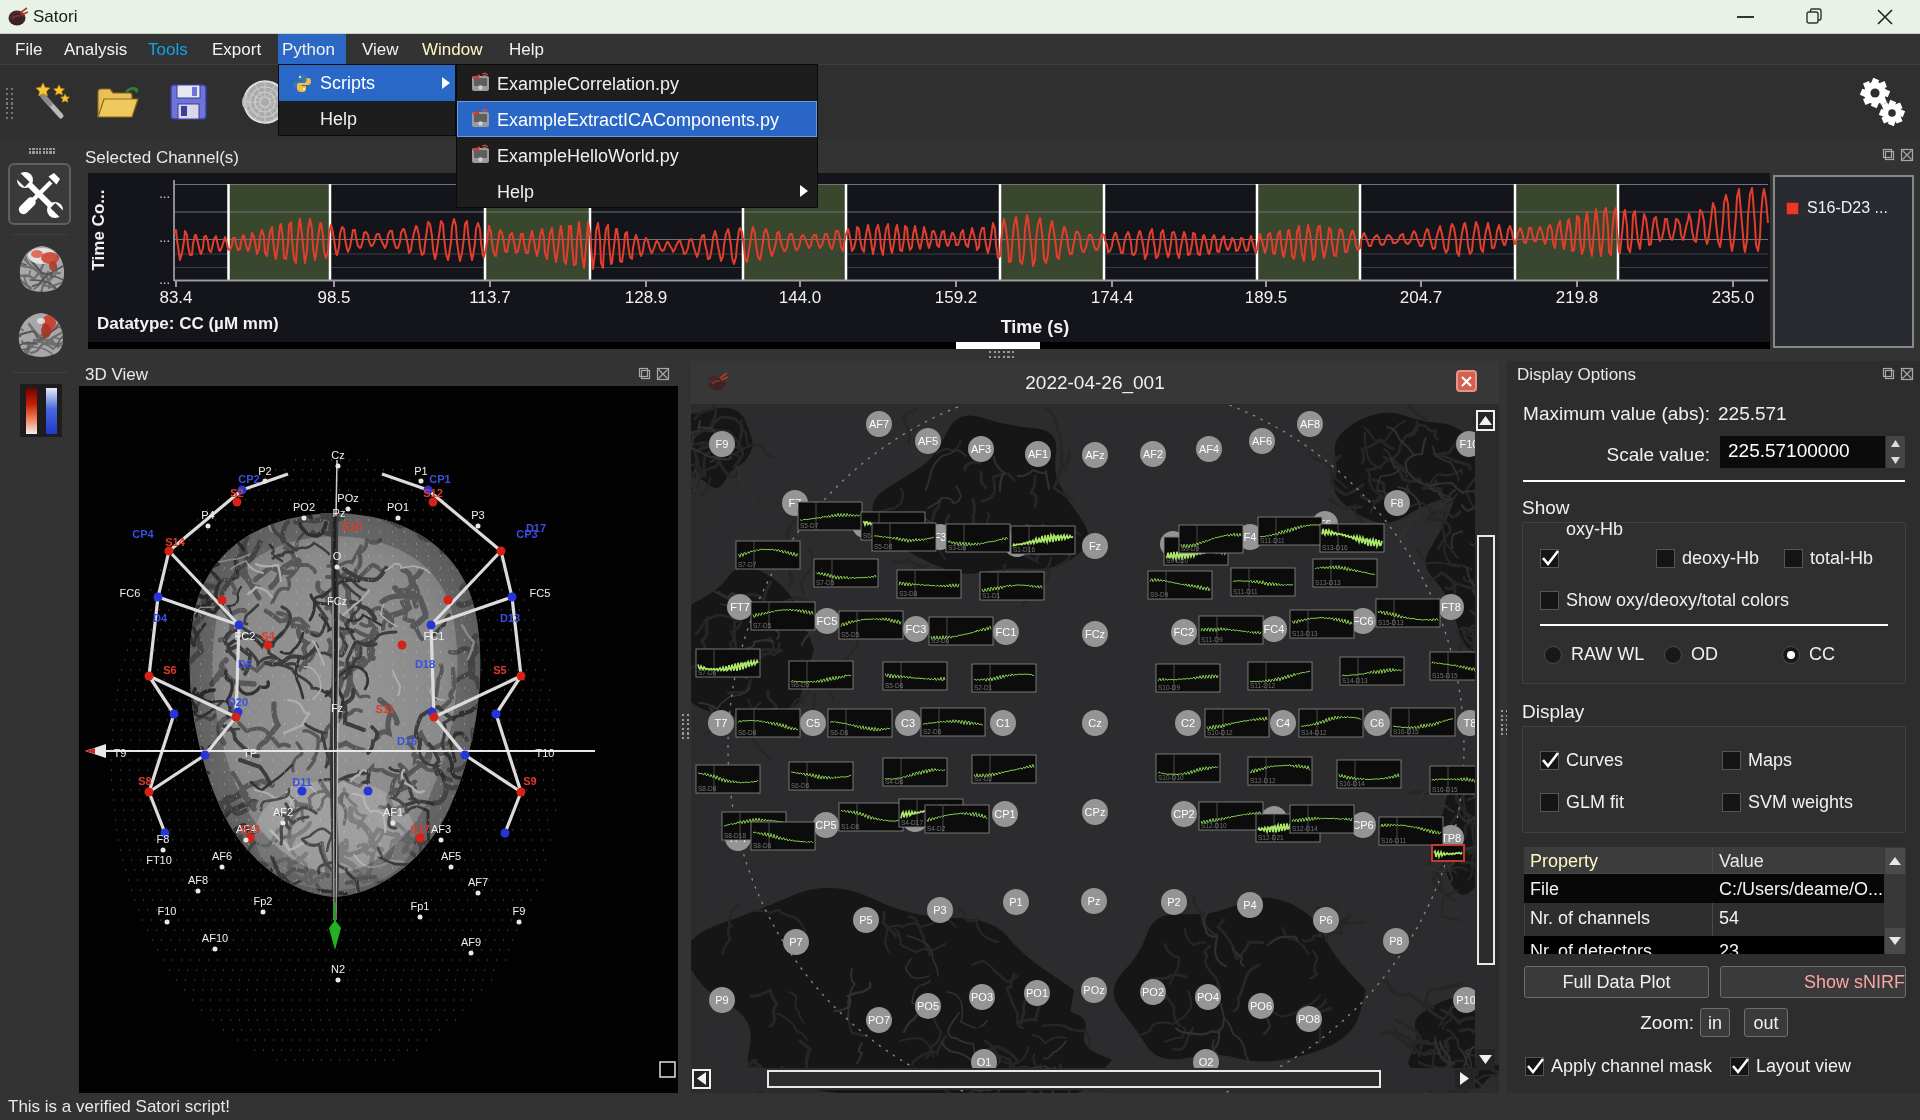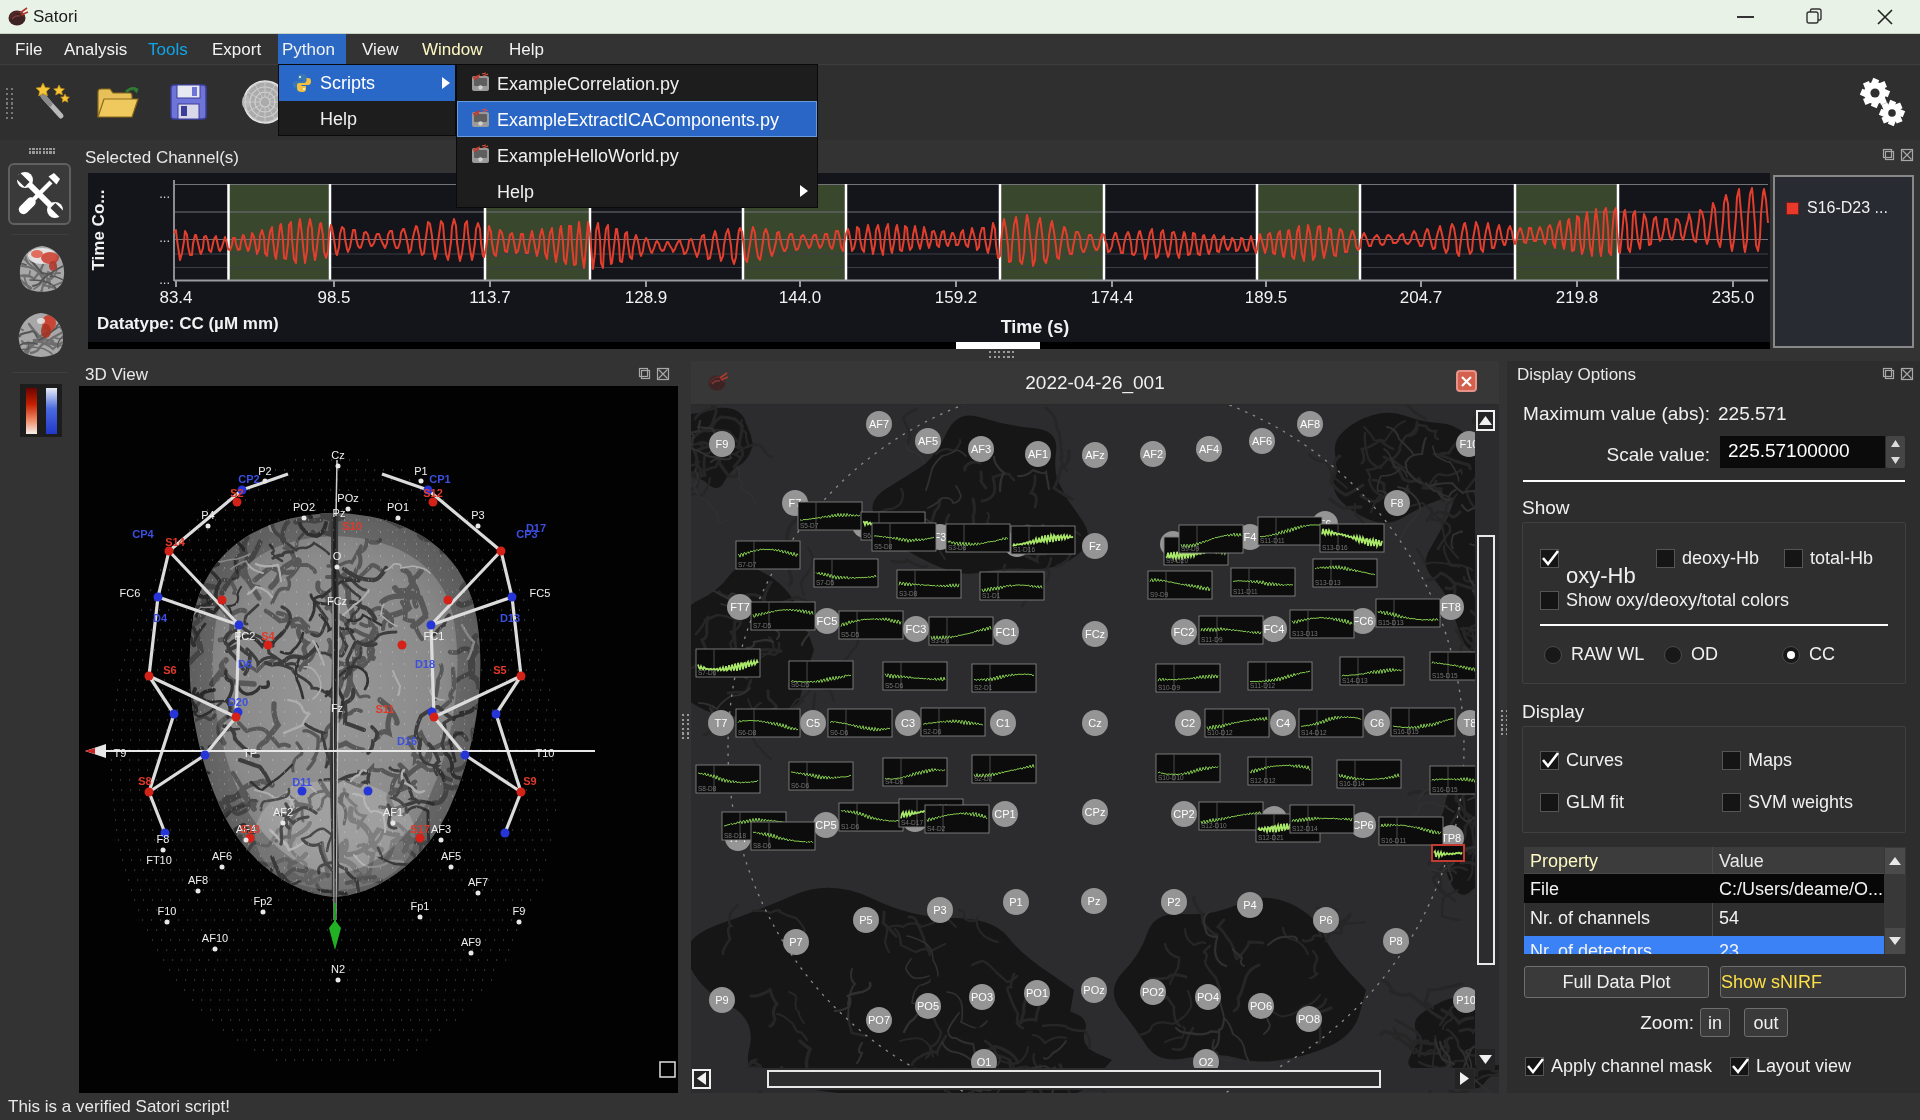--- a/index.html
+++ b/index.html
@@ -1456,21 +1456,21 @@
     <polygon points="5.5,0 10,7 1,7" fill="#dcdcdc"></polygon>
     <polygon points="5.5,24 10,17 1,17" fill="#dcdcdc"></polygon>
   </svg>
 <div style="position:absolute;left:1523px;top:480px;width:382px;height:2px;background:#fdfdfd"></div>
 <div style="position:absolute;left:1522px;top:497px;font-size:19px;color:#f0f0f0">Show</div>
 <div style="position:absolute;left:1522px;top:522px;width:384px;height:162px;background:#2f2f2f;border:1px solid #404040;border-radius:2px"></div>
 <div style="position:absolute;left:1540px;top:549px;width:19px;height:19px;background:#151515;border:1px solid #555"></div>
 <svg width="22" height="22" viewBox="0 0 22 22" style="position:absolute;left:1539px;top:547px">
     <path d="M4 11 L9 17 L19 4" fill="none" stroke="#fff" stroke-width="2.6"></path>
   </svg>
-<div style="position:absolute;left:1566px;top:563px;font-size:22px;color:#f0f0f0">oxy-Hb</div>
+<div style="position:absolute;left:1566px;top:519px;font-size:18px;color:#f0f0f0">oxy-Hb</div>
 <div style="position:absolute;left:1656px;top:549px;width:19px;height:19px;background:#151515;border:1px solid #555"></div>
 <div style="position:absolute;left:1682px;top:548px;font-size:18px;color:#f0f0f0">deoxy-Hb</div>
 <div style="position:absolute;left:1784px;top:549px;width:19px;height:19px;background:#151515;border:1px solid #555"></div>
 <div style="position:absolute;left:1810px;top:548px;font-size:18px;color:#f0f0f0">total-Hb</div>
 <div style="position:absolute;left:1540px;top:591px;width:19px;height:19px;background:#151515;border:1px solid #555"></div>
 <div style="position:absolute;left:1566px;top:590px;font-size:18px;color:#f0f0f0">Show oxy/deoxy/total colors</div>
 <div style="position:absolute;left:1540px;top:624px;width:348px;height:2px;background:#fdfdfd"></div>
 <div style="position:absolute;left:1544px;top:646px;width:18px;height:18px;border-radius:50%;background:#181818;border:1px solid #4a4a4a"></div>
 <div style="position:absolute;left:1571px;top:644px;font-size:18px;color:#f0f0f0">RAW WL</div>
 <div style="position:absolute;left:1664px;top:646px;width:18px;height:18px;border-radius:50%;background:#181818;border:1px solid #4a4a4a"></div>
@@ -1494,35 +1494,35 @@
 <div style="position:absolute;left:1524px;top:847px;width:382px;height:107px;background:#2e2e2e;border:1px solid #454545"></div>
 <div style="position:absolute;left:1524px;top:847px;width:360px;height:27px;background:#3c3c3c;border-bottom:1px solid #4a4a4a"></div>
 <div style="position:absolute;left:1712px;top:847px;width:1px;height:107px;background:#4a4a4a"></div>
 <div style="position:absolute;left:1530px;top:851px;font-size:18px;color:#fef9c3">Property</div>
 <div style="position:absolute;left:1719px;top:851px;font-size:18px;color:#e8e8e8">Value</div>
 <div style="position:absolute;left:1524px;top:874px;width:360px;height:29px;background:#070707"></div>
 <div style="position:absolute;left:1530px;top:879px;font-size:18px;color:#f2f2f2">File</div>
 <div style="position:absolute;left:1719px;top:879px;font-size:18px;color:#f2f2f2">C:/Users/deame/O...</div>
 <div style="position:absolute;left:1530px;top:908px;font-size:18px;color:#f2f2f2">Nr. of channels</div>
 <div style="position:absolute;left:1719px;top:908px;font-size:18px;color:#f2f2f2">54</div>
-<div style="position:absolute;left:1524px;top:936px;width:360px;height:18px;background:#3b82f6;overflow:hidden">
+<div style="position:absolute;left:1524px;top:936px;width:360px;height:18px;background:#000000;overflow:hidden">
     <span style="position:absolute;left:6px;top:5px;font-size:18px;color:#f2f2f2">Nr. of detectors</span>
     <span style="position:absolute;left:195px;top:5px;font-size:18px;color:#f2f2f2">23</span>
   </div>
 <div style="position:absolute;left:1884px;top:847px;width:22px;height:107px;background:#383838"></div>
 <div style="position:absolute;left:1885px;top:848px;width:20px;height:26px;background:#4a4a4a"></div>
 <svg width="12" height="8" viewBox="0 0 12 8" style="position:absolute;left:1889px;top:857px">
     <polygon points="6,0 12,8 0,8" fill="#e8e8e8"></polygon>
   </svg>
 <div style="position:absolute;left:1885px;top:928px;width:20px;height:26px;background:#4a4a4a"></div>
 <svg width="12" height="8" viewBox="0 0 12 8" style="position:absolute;left:1889px;top:937px">
     <polygon points="6,8 12,0 0,0" fill="#e8e8e8"></polygon>
   </svg>
 <div style="position:absolute;left:1524px;top:966px;width:185px;height:32px;background:#3a3a3a;border:1px solid #6e6e6e;border-radius:3px;color:#f0f0f0;text-align:center;font-size:18px;padding-top:5px">Full Data Plot</div>
-<div style="position:absolute;left:1720px;top:966px;width:186px;height:32px;background:#3a3a3a;border:1px solid #6e6e6e;border-radius:3px;color:#fde047;text-align:left;font-size:18px;padding-top:5px">Show sNIRF</div>
+<div style="position:absolute;left:1720px;top:966px;width:186px;height:32px;background:#3a3a3a;border:1px solid #6e6e6e;border-radius:3px;color:#fca5a5;text-align:right;font-size:18px;padding-top:5px">Show sNIRF</div>
 <div style="position:absolute;left:1694px;top:1012px;font-size:19px;color:#f0f0f0;transform:translateX(-100%)">Zoom:</div>
 <div style="position:absolute;left:1700px;top:1008px;width:30px;height:29px;background:#3a3a3a;border:1px solid #6e6e6e;border-radius:3px;color:#f0f0f0;text-align:center;font-size:18px;padding-top:4px">in</div>
 <div style="position:absolute;left:1744px;top:1008px;width:44px;height:29px;background:#3a3a3a;border:1px solid #6e6e6e;border-radius:3px;color:#f0f0f0;text-align:center;font-size:18px;padding-top:4px">out</div>
 <div style="position:absolute;left:1525px;top:1057px;width:19px;height:19px;background:#151515;border:1px solid #555"></div>
 <svg width="22" height="22" viewBox="0 0 22 22" style="position:absolute;left:1524px;top:1055px">
     <path d="M4 11 L9 17 L19 4" fill="none" stroke="#fff" stroke-width="2.6"></path>
   </svg>
 <div style="position:absolute;left:1551px;top:1056px;font-size:18px;color:#f0f0f0">Apply channel mask</div>
 <div style="position:absolute;left:1730px;top:1057px;width:19px;height:19px;background:#151515;border:1px solid #555"></div>
 <svg width="22" height="22" viewBox="0 0 22 22" style="position:absolute;left:1729px;top:1055px">

